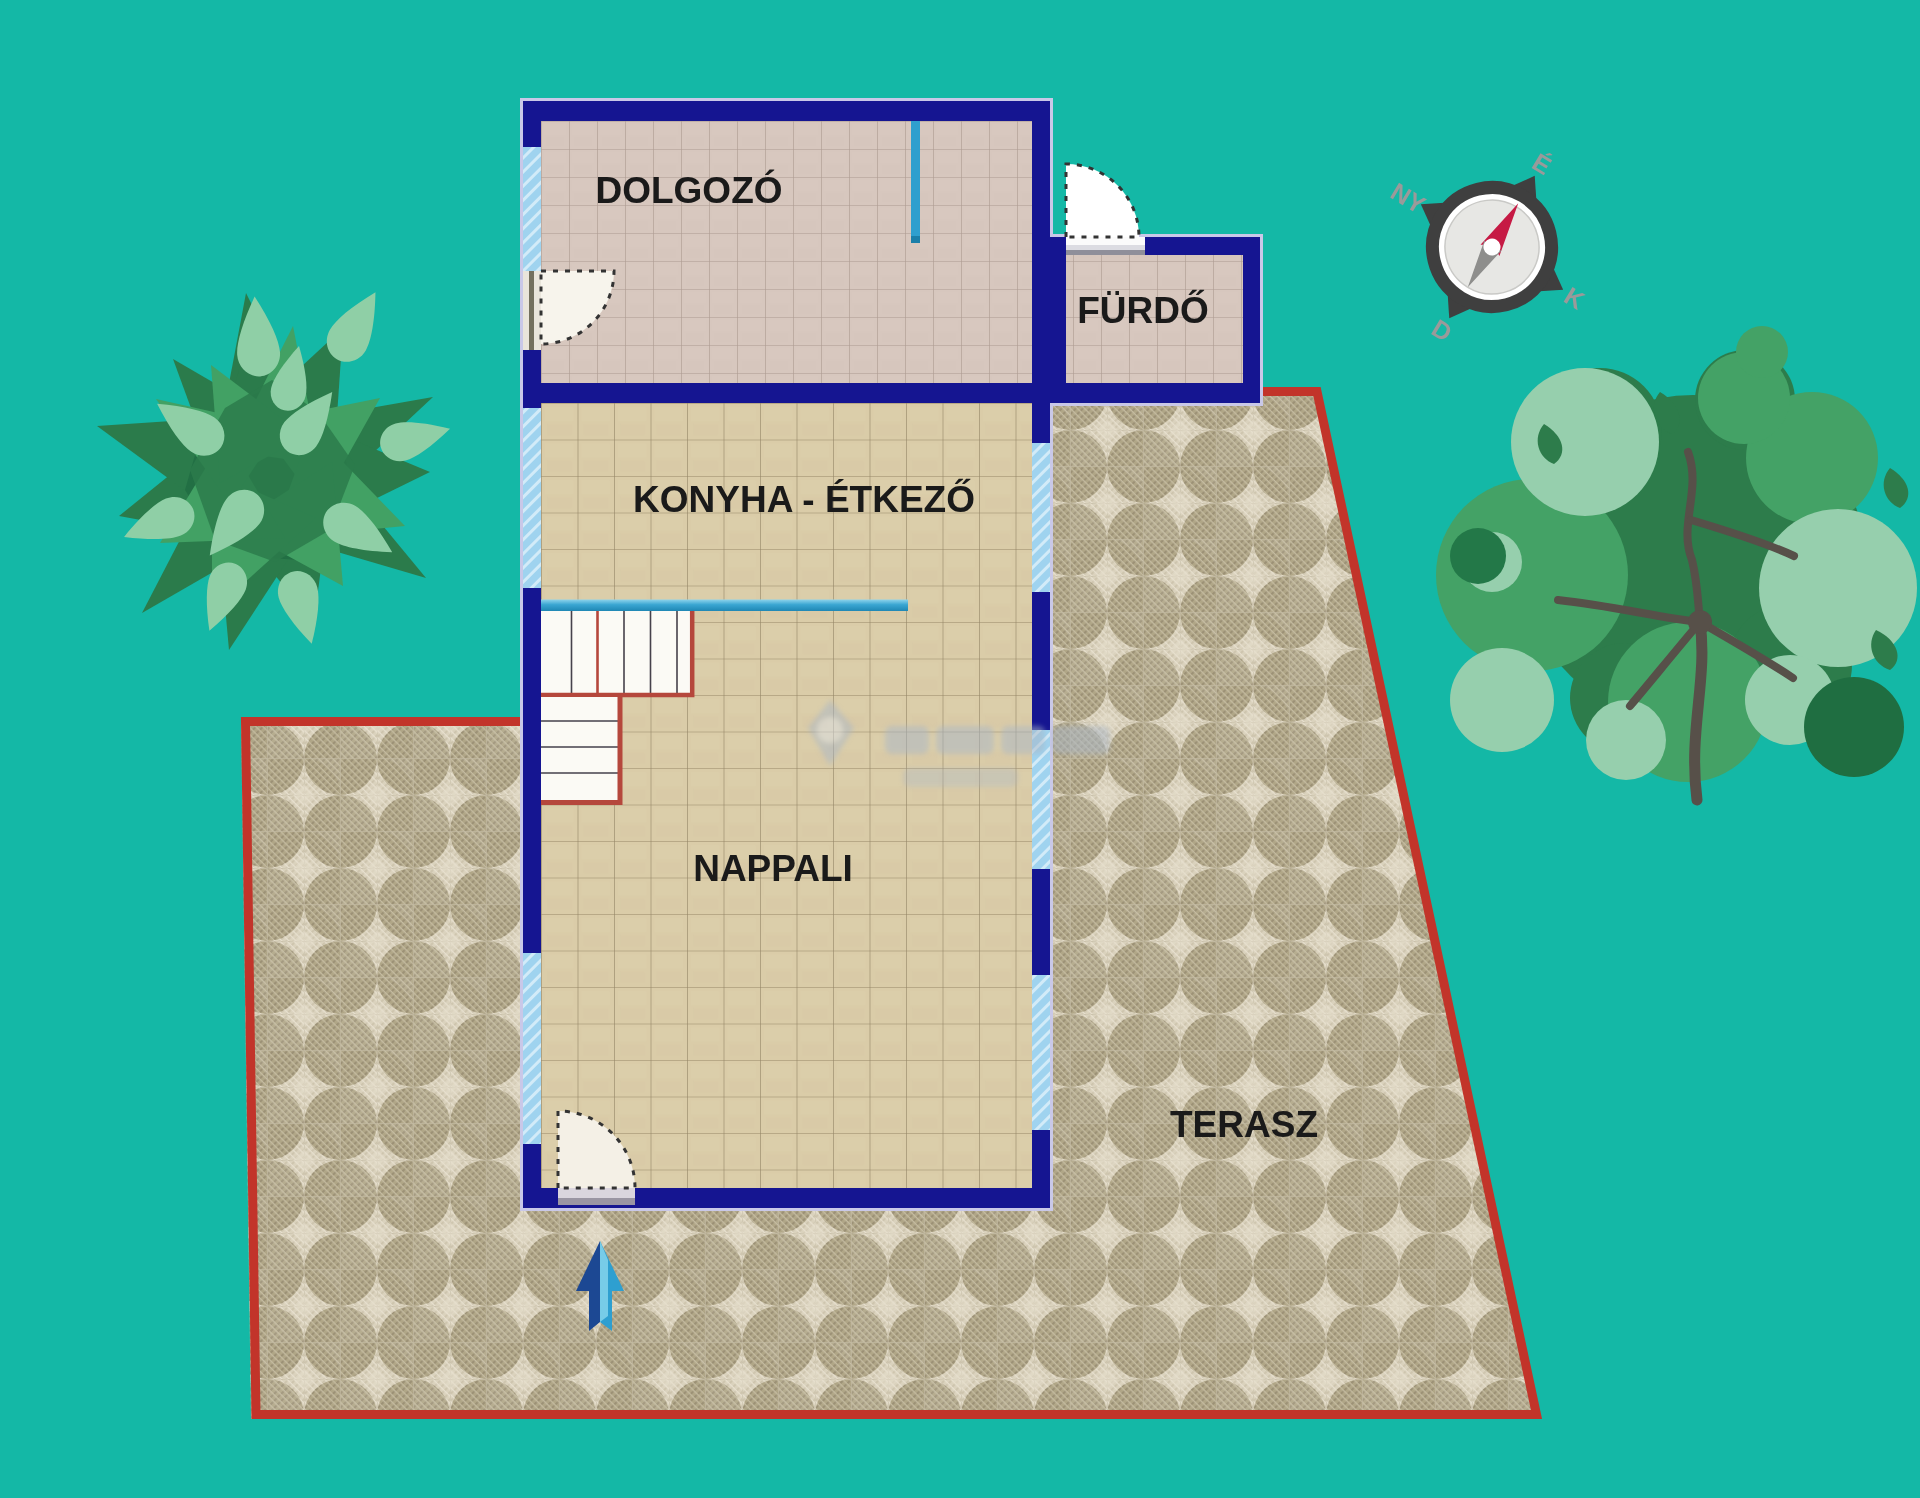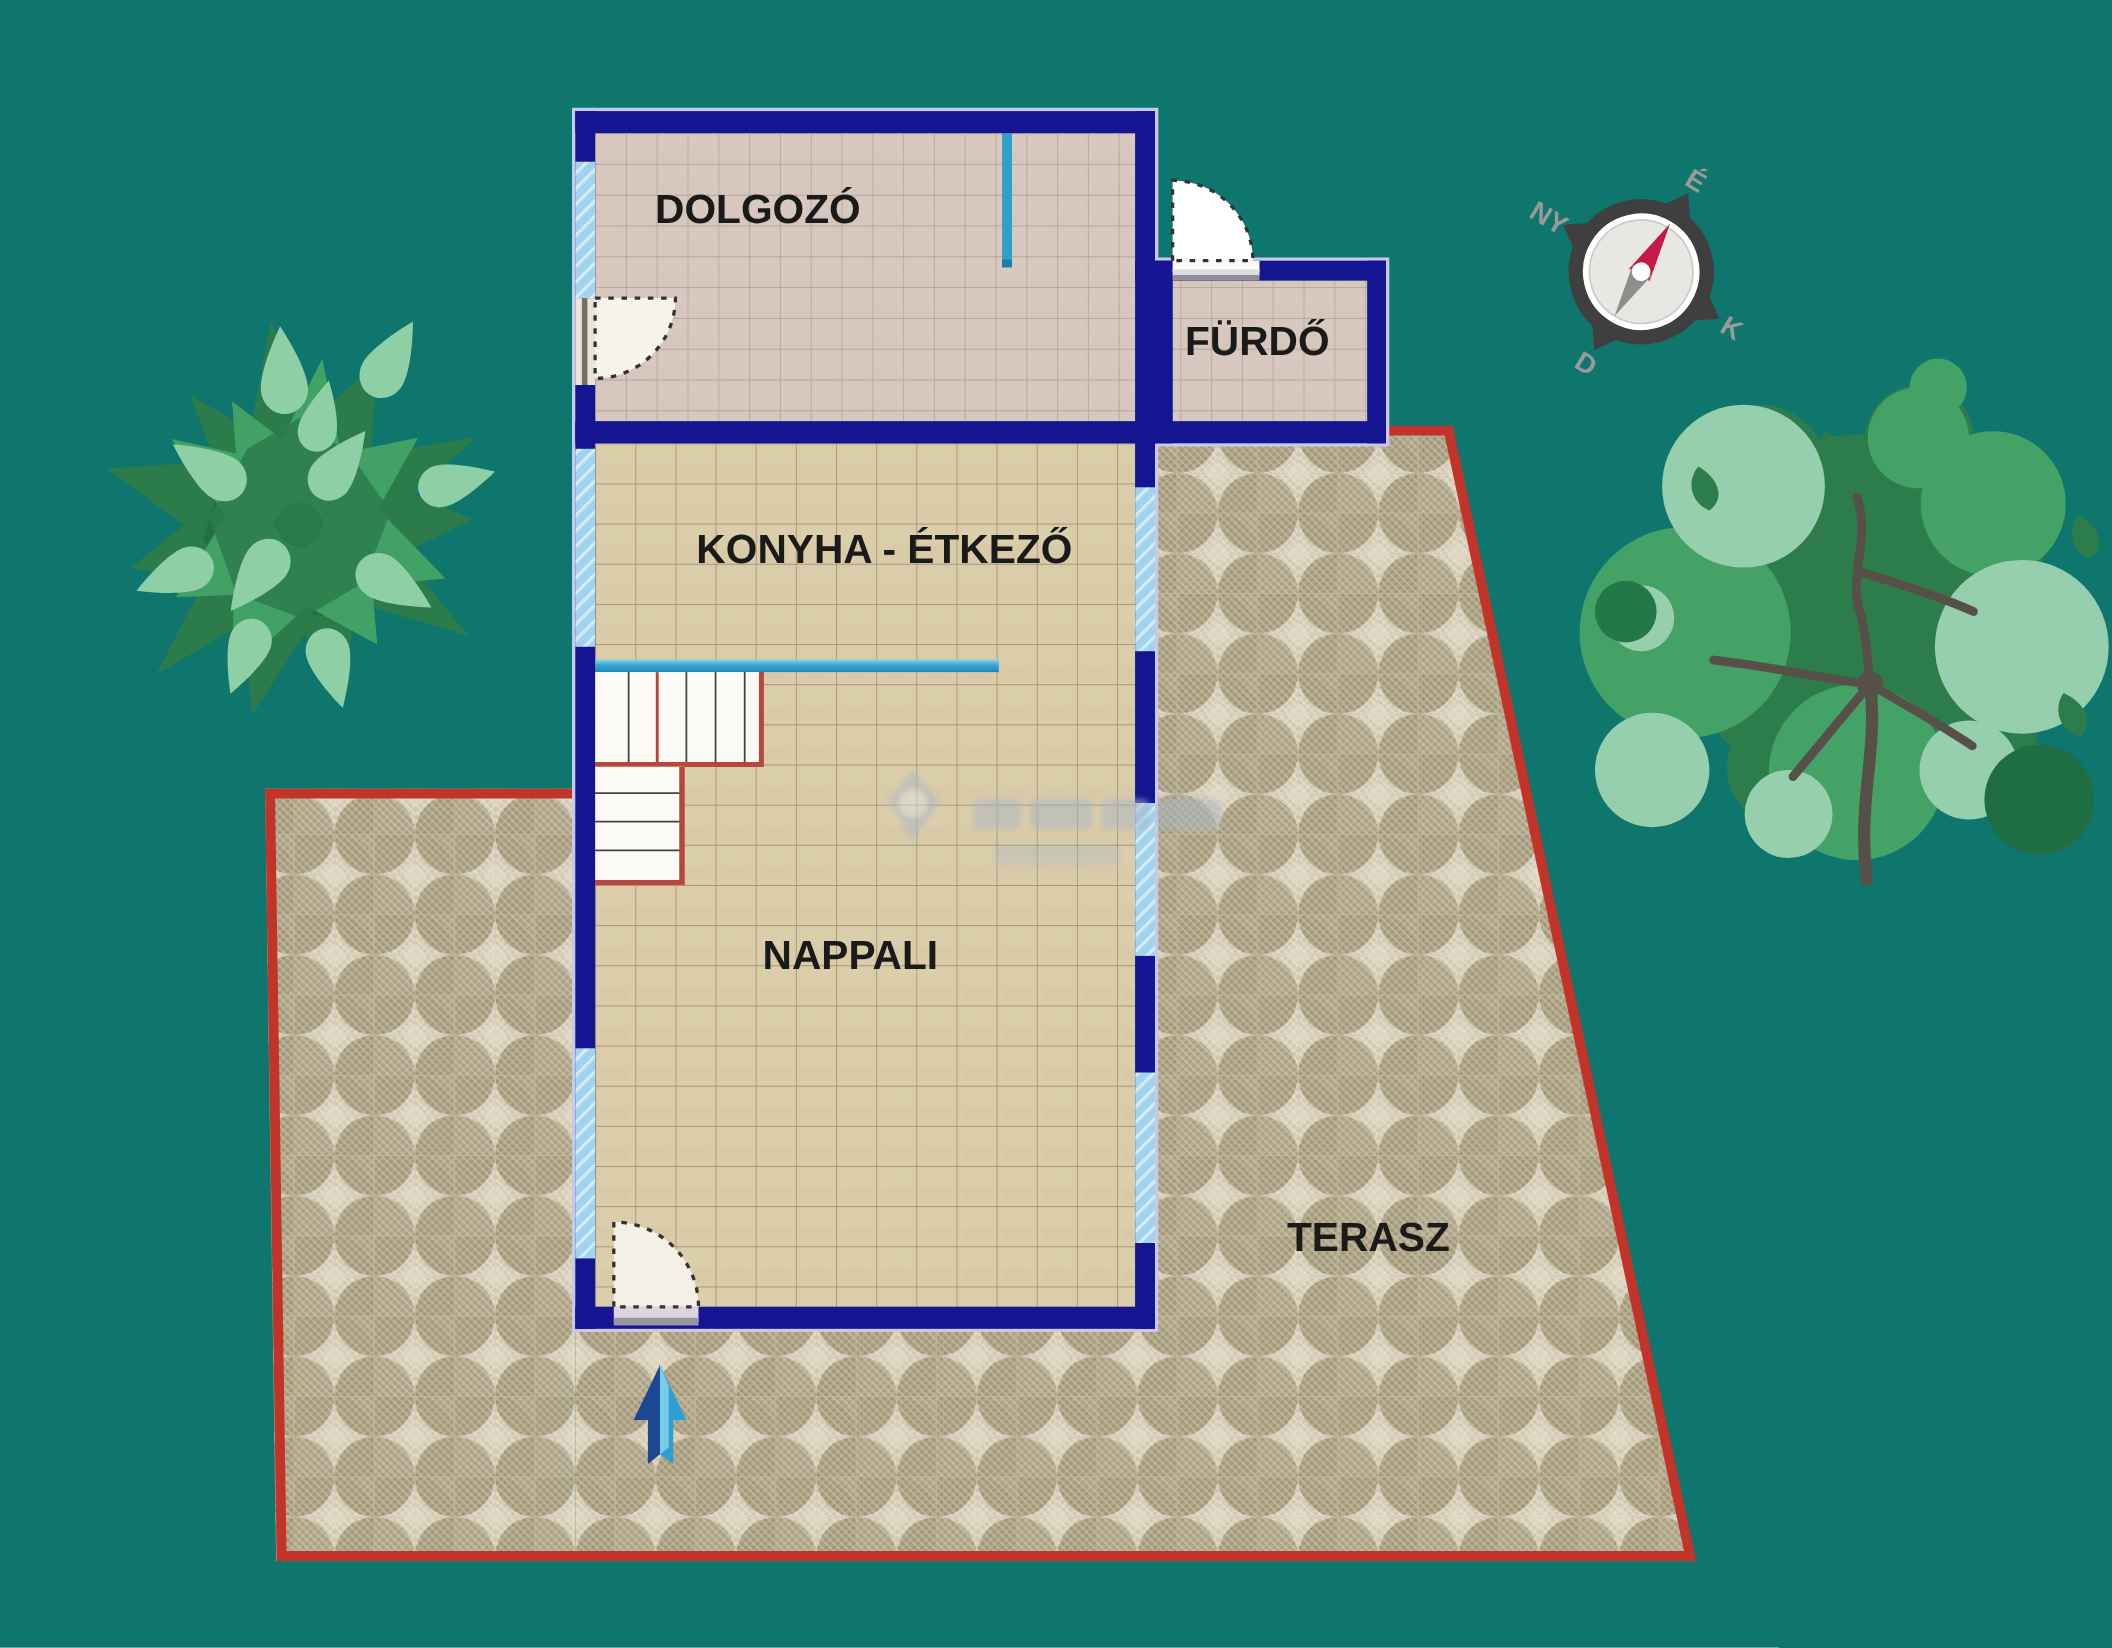--- a/index.html
+++ b/index.html
@@ -1,16 +1,16 @@
 <!DOCTYPE html>
 <html><head>
 <meta charset="utf-8">
 <style>
 html,body{margin:0;padding:0;background:#ffffff;}
-#page{position:relative;width:1920px;height:1498px;background:#0f766e;overflow:hidden;
+#page{position:relative;width:1920px;height:1498px;background:#14b8a6;overflow:hidden;
  font-family:"Liberation Sans", sans-serif;}
 svg{display:block;}
 </style>
 </head>
 <body>
 <div id="page">
 <svg width="1920" height="1498" viewBox="0 0 1920 1498">
 <defs>
 
   <pattern id="roomPink" width="28" height="28" patternUnits="userSpaceOnUse" x="541" y="121">

